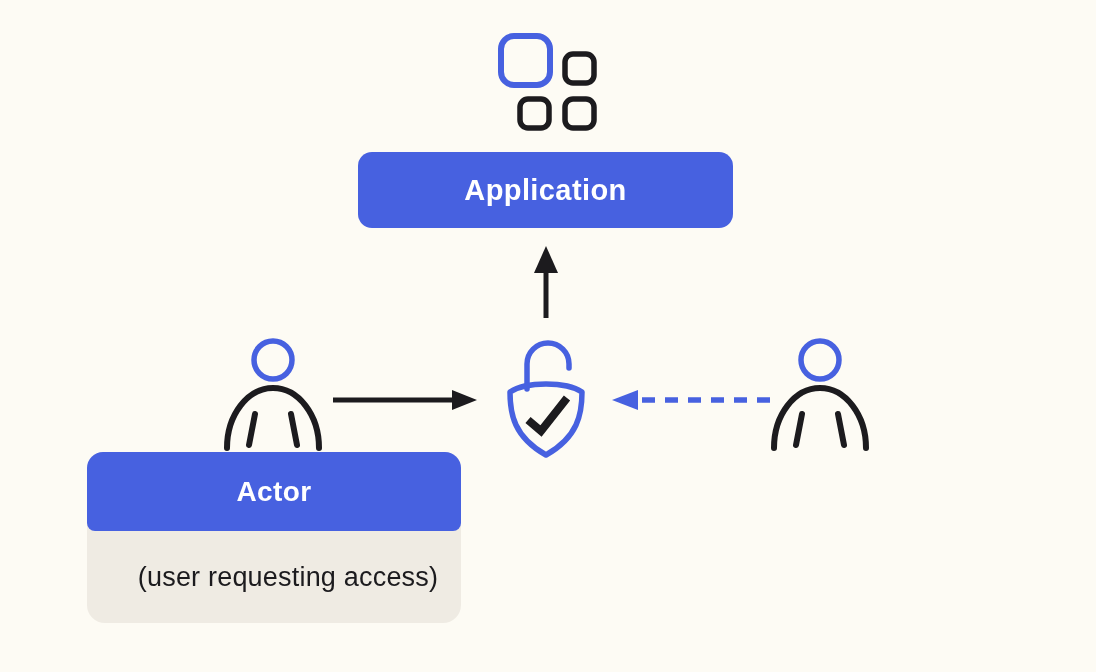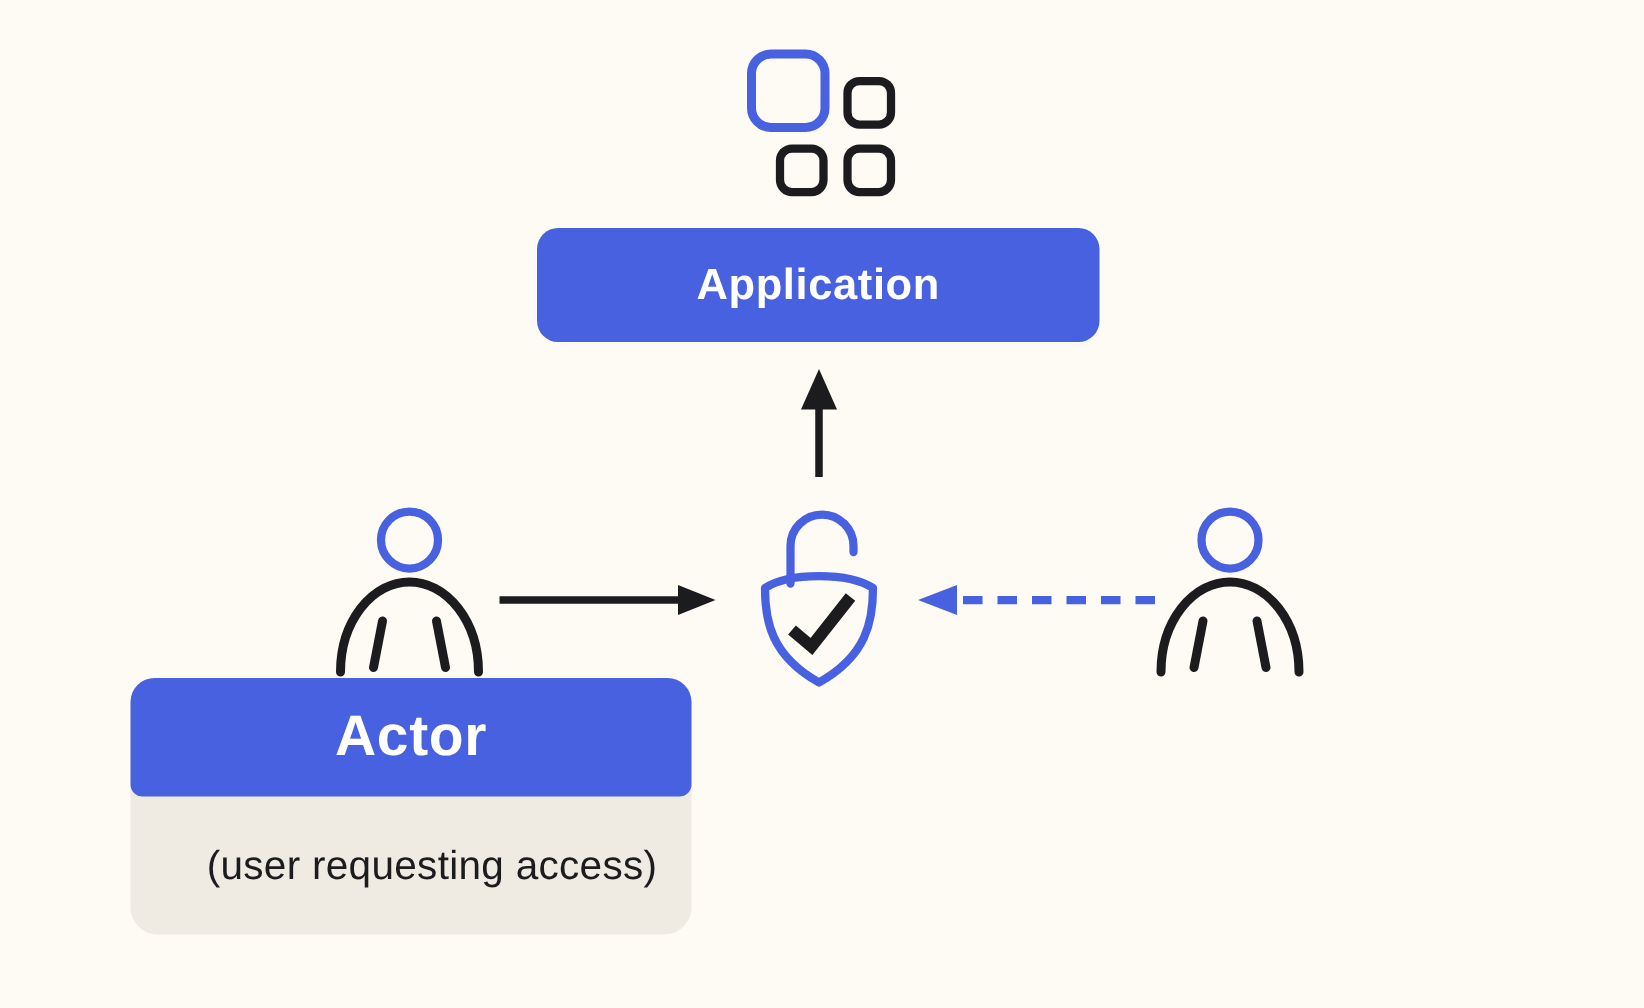--- a/index.html
+++ b/index.html
@@ -38,21 +38,21 @@
     border-radius:18px;
   }
   .actor-card{left:87px;top:452px;width:374px;height:171px;}
   .target-card{left:630px;top:452px;width:372px;height:171px;}
   .card-header{
     height:79px;
     background:var(--blue);
     border-radius:16px 16px 8px 8px;
     display:flex;align-items:center;justify-content:center;
     color:var(--node-text);
-    font-weight:700;font-size:38px;letter-spacing:.4px;
+    font-weight:700;font-size:28px;letter-spacing:.4px;
   }
   .card-body{
     height:92px;
     display:flex;align-items:center;justify-content:center;
     color:var(--ink);
     font-size:27px;font-weight:400;letter-spacing:.2px;margin-left:28px;
   }
 </style>
 </head>
 <body>

